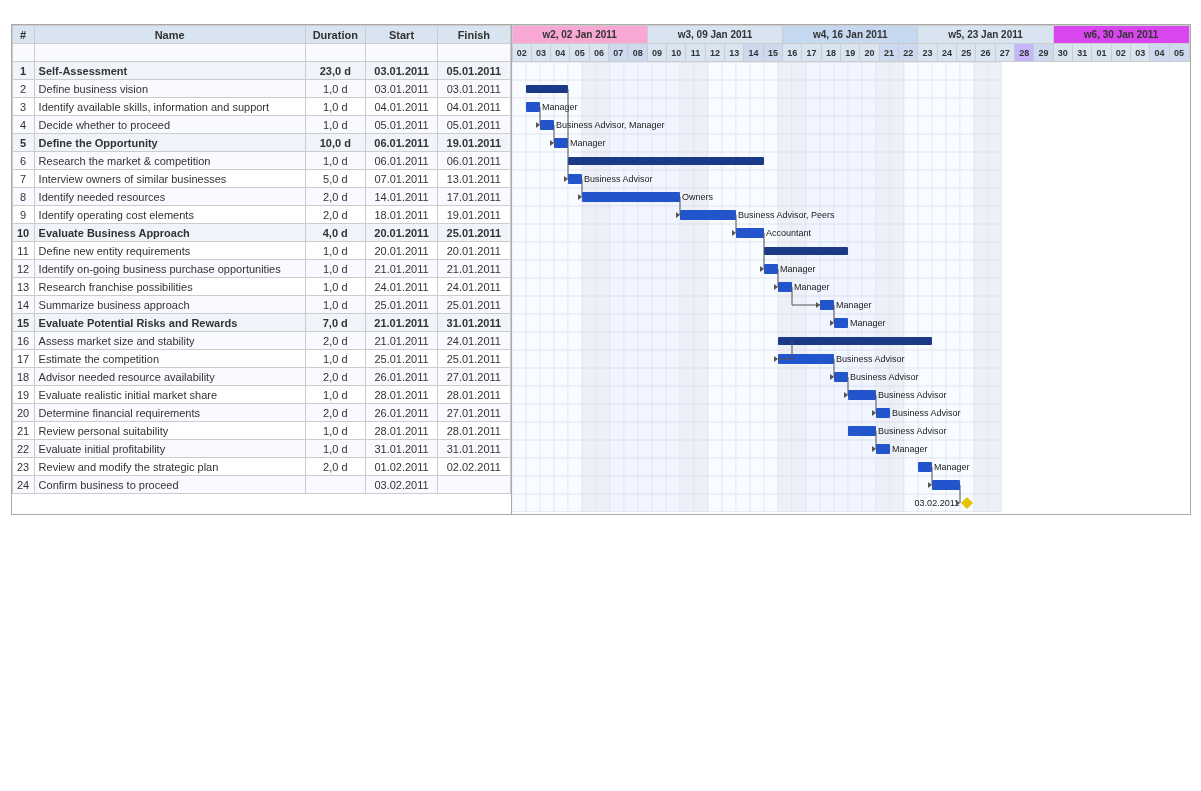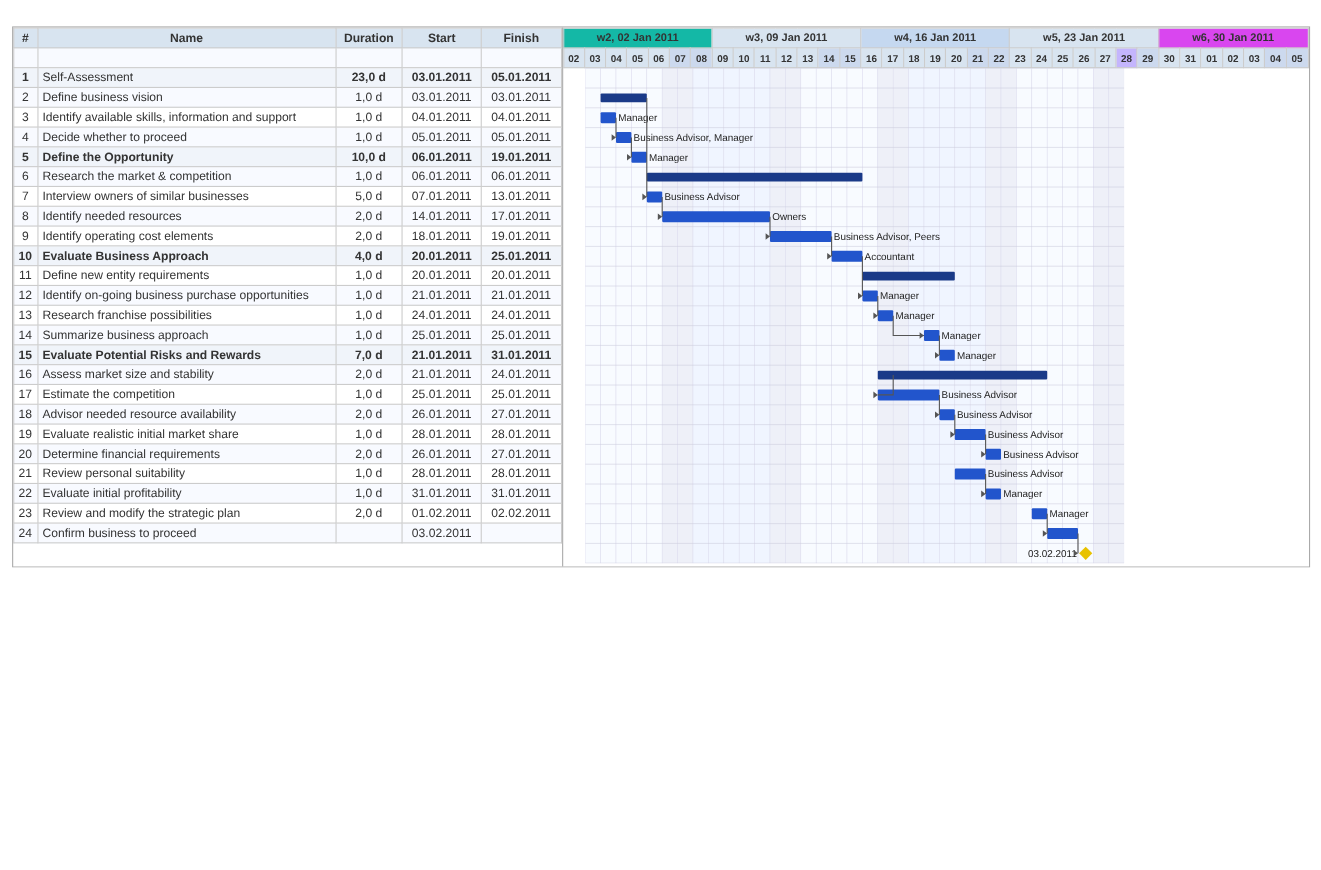--- a/index.html
+++ b/index.html
@@ -17,21 +17,21 @@
     .col-dur { width: 60px; text-align: center; }
     .col-start { width: 72px; text-align: center; }
     .col-finish { width: 72px; text-align: center; }
     .row-summary td { font-weight: bold; background: #f0f4fa; }
     .row-normal td { background: #fff; }
     .row-even td { background: #f8faff; }
     
     .gantt-wrapper { position: relative; }
     table.gantt-header { border-collapse: collapse; width: 100%; }
     table.gantt-header th { border: 1px solid #ccc; background: #d8e4f0; text-align: center; font-size: 10px; font-weight: bold; height: 18px; }
-    .gantt-body { position: relative; margin-left: 20px; }
+    .gantt-body { position: relative; }
   </style>
 </head>
 <body>
 
 <h1></h1>
 
 <div class="container">
 
   <div class="left-panel">
     <table class="task-table">
@@ -47,21 +47,21 @@
       <tbody id="task-tbody">
       <tr class="row-even">
             <td class="col-num"></td>
             <td class="col-name"></td>
             <td class="col-dur"></td>
             <td class="col-start"></td>
             <td class="col-finish"></td>
           </tr>
           <tr class="row-summary">
       <td class="col-num">1</td>
-      <td class="col-name" style="font-weight:normal;">Self-Assessment</td>
+      <td class="col-name" style="font-weight:bold;">Self-Assessment</td>
       <td class="col-dur">23,0 d</td>
       <td class="col-start">03.01.2011</td>
       <td class="col-finish">05.01.2011</td>
     </tr>
           <tr class="row-even">
       <td class="col-num">2</td>
       <td class="col-name" style="">Define business vision</td>
       <td class="col-dur">1,0 d</td>
       <td class="col-start">03.01.2011</td>
       <td class="col-finish">03.01.2011</td>
@@ -223,21 +223,21 @@
         </tbody>
     </table>
   </div>
 
   <div class="right-panel">
     <div class="gantt-wrapper">
 
       <table class="gantt-header" id="gantt-header-table">
         <thead id="gantt-header-thead">
             <tr>
-              <th colspan="7" style="width: 98px; background: #14b8a6; font-size: 10px;">w2, 02 Jan 2011</th>
+              <th colspan="7" style="width: 98px; background: #f9a8d4; font-size: 10px;">w2, 02 Jan 2011</th>
               <th colspan="7" style="width: 98px; background: rgb(216, 228, 240); font-size: 10px;">w3, 09 Jan 2011</th>
               <th colspan="7" style="width: 98px; background: rgb(197, 216, 240); font-size: 10px;">w4, 16 Jan 2011</th>
               <th colspan="7" style="width: 98px; background: rgb(216, 228, 240); font-size: 10px;">w5, 23 Jan 2011</th>
               <th colspan="7" style="width: 98px; background: #d946ef; font-size: 10px;">w6, 30 Jan 2011</th>
             </tr>
             <tr>
               <th style="width: 14px; min-width: 14px; font-size: 9px; padding: 0px;">02</th>
               <th style="width: 14px; min-width: 14px; font-size: 9px; padding: 0px;">03</th>
               <th style="width: 14px; min-width: 14px; font-size: 9px; padding: 0px;">04</th>
               <th style="width: 14px; min-width: 14px; font-size: 9px; padding: 0px;">05</th>

